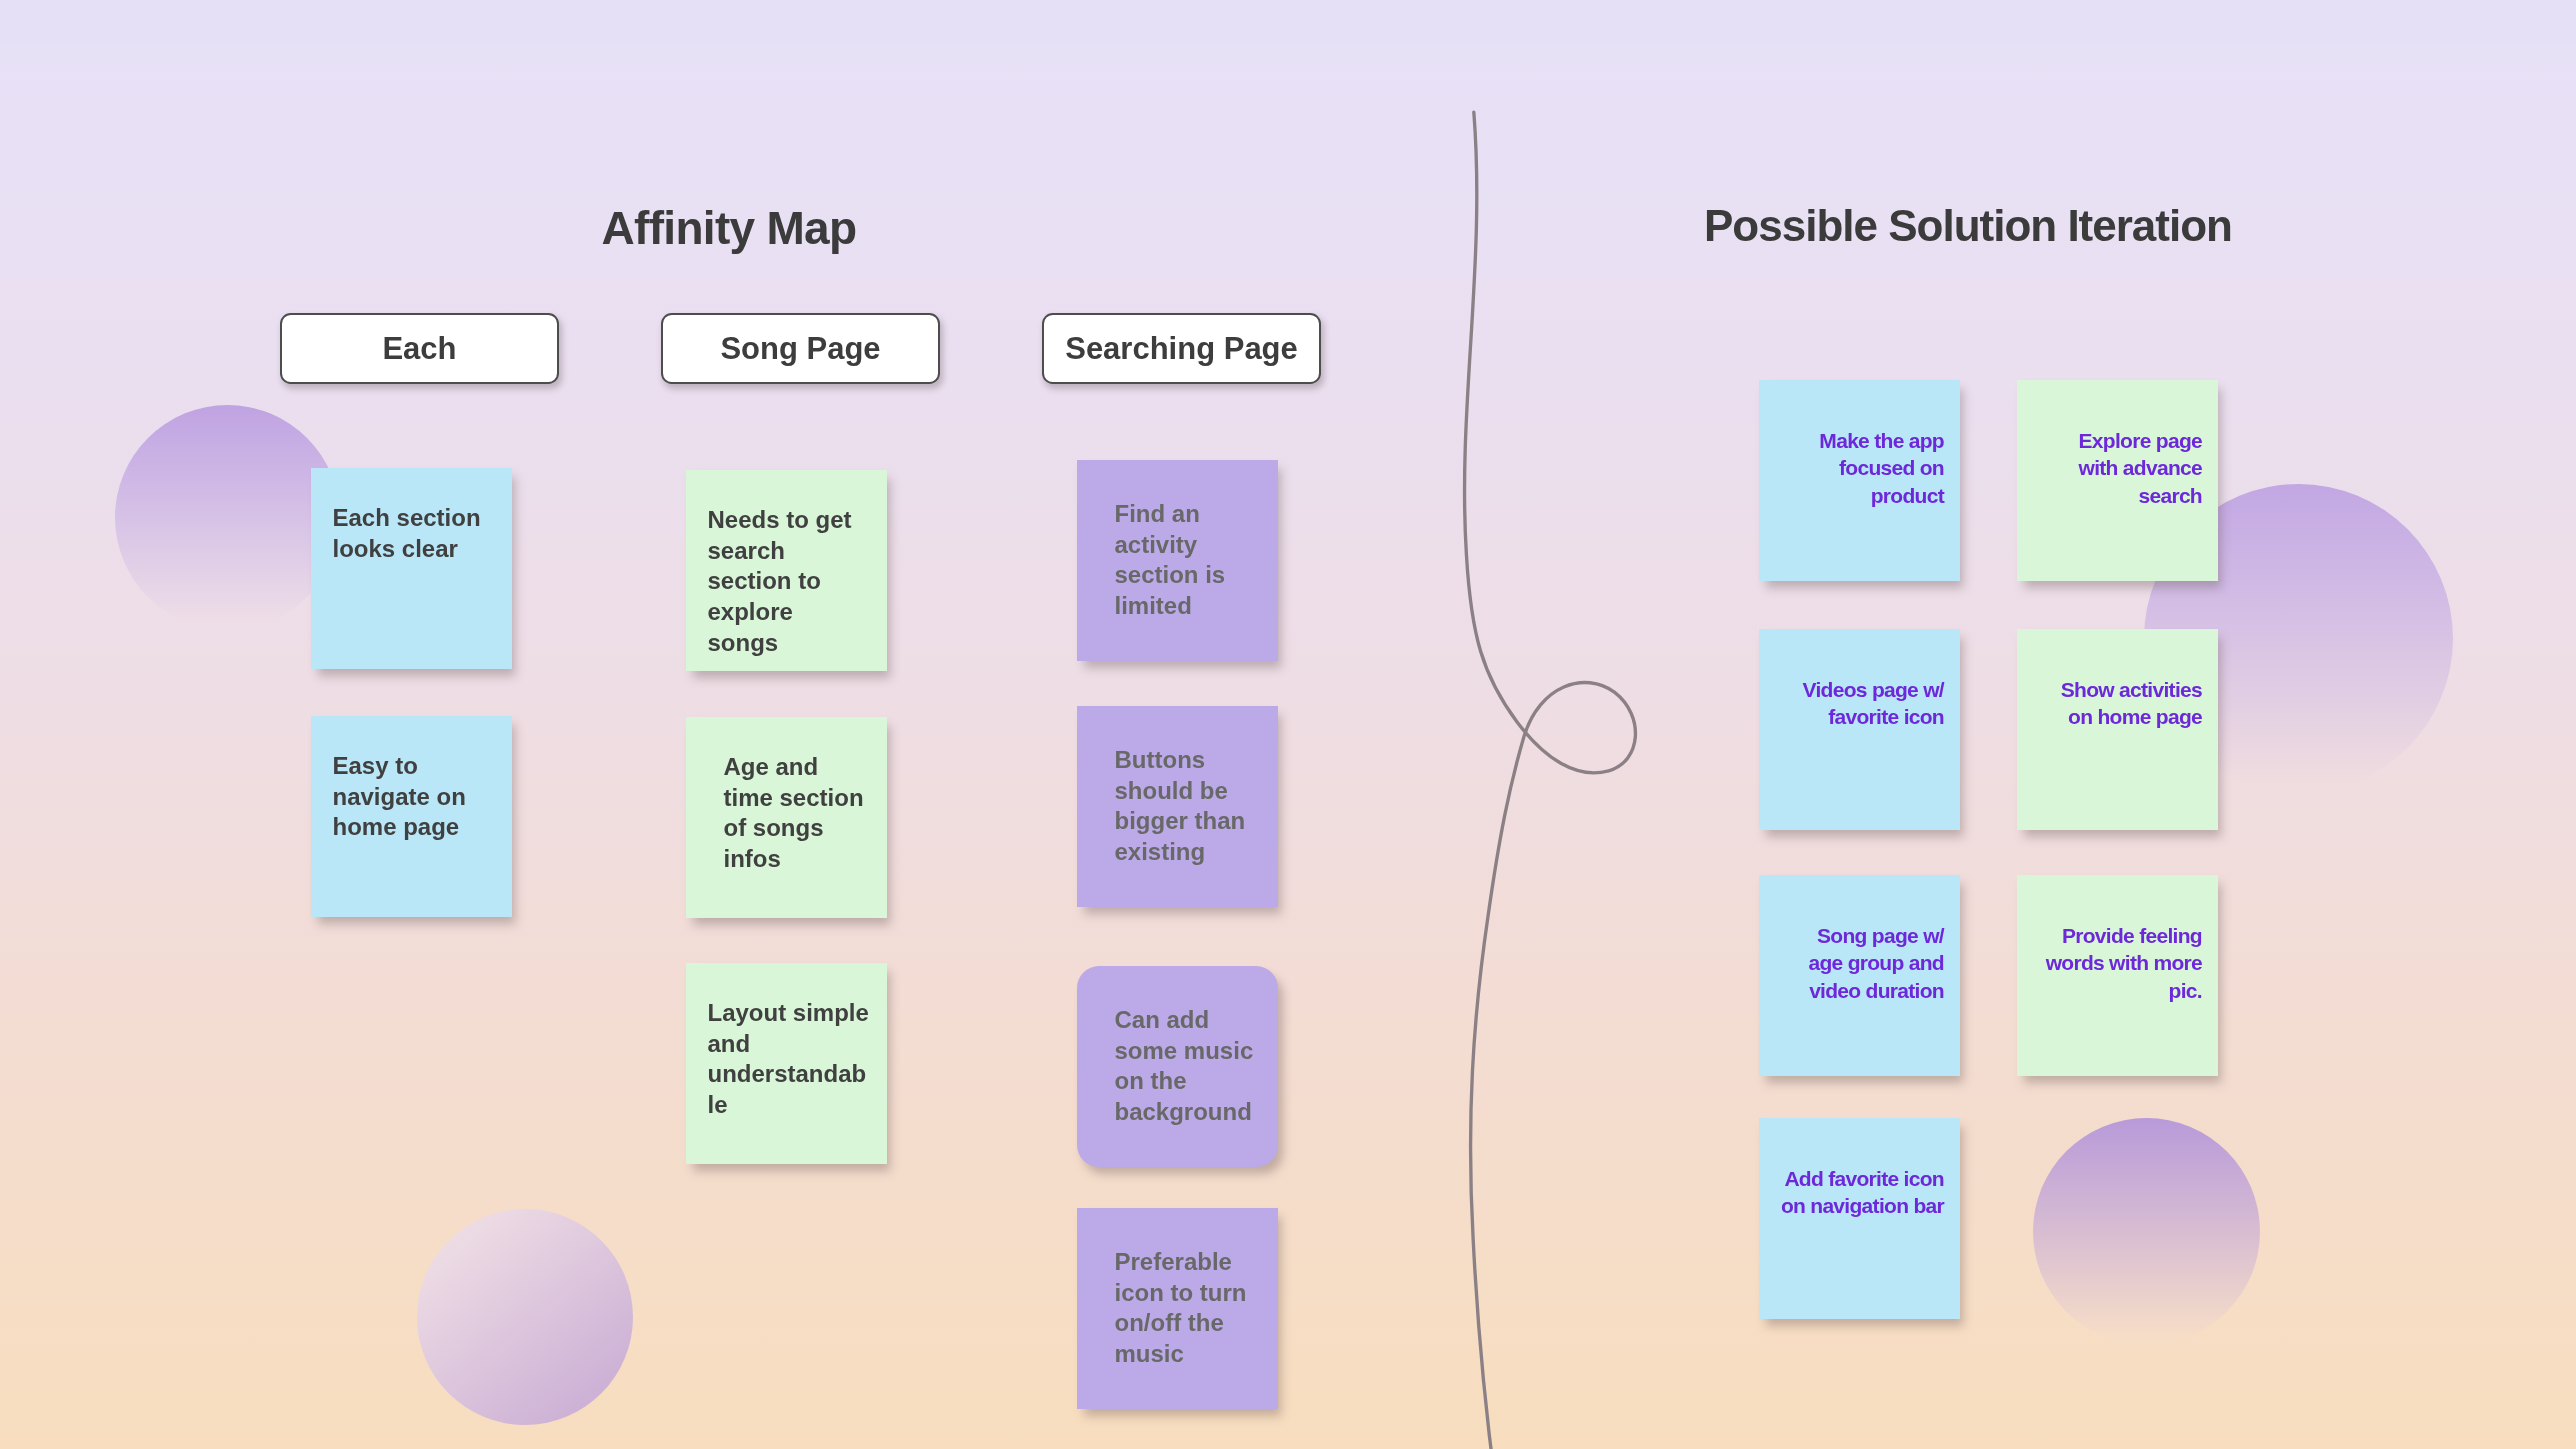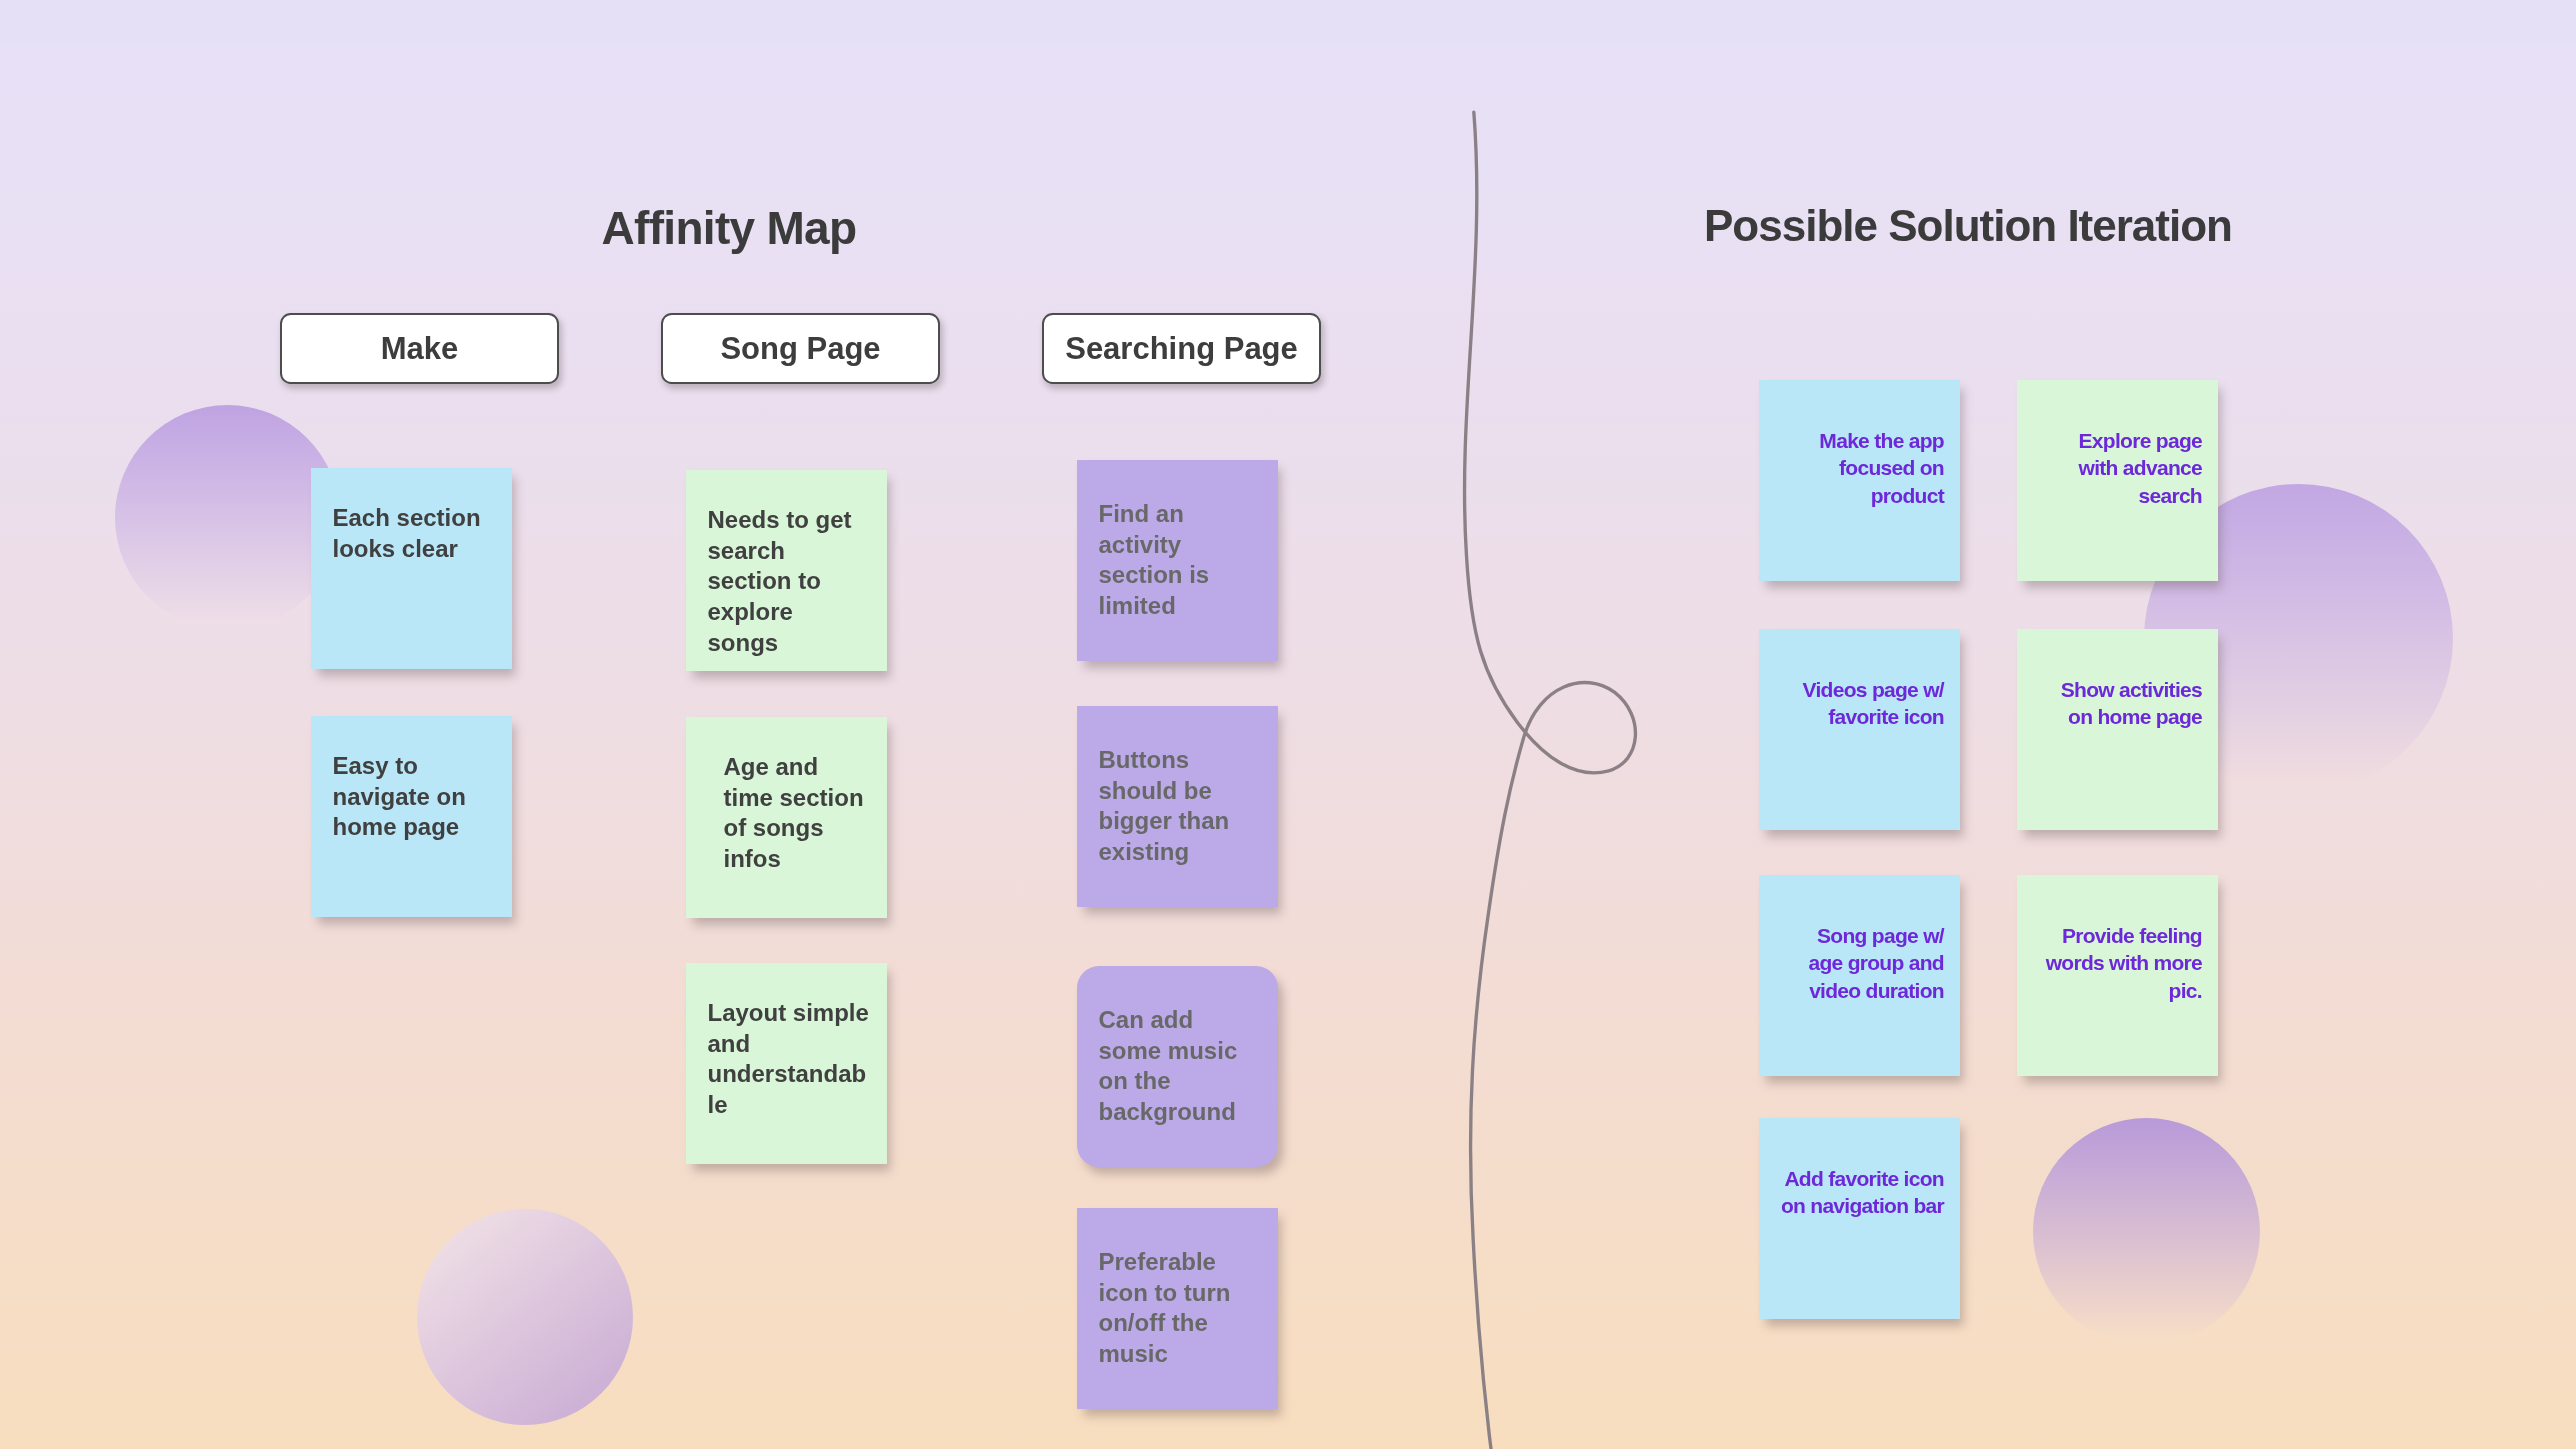--- a/index.html
+++ b/index.html
@@ -35,21 +35,21 @@
   .col-header--home{left:280px;}
   .col-header--song{left:661px;}
   .col-header--search{left:1042px;}
   .note{
     position:absolute;width:201px;height:201px;z-index:2;
     box-shadow:5.4px 8px 9.4px -1.3px rgba(99,82,82,0.35);
     box-sizing:border-box;
   }
   .note--blue{background:#b9e7f8;}
   .note--green{background:#d9f7d8;}
-  .note--purple{background:#bcaae8;}
+  .note--purple{background:#bcaae8;padding-left:16px;}
   .note__text{
     margin:35px 17.4px 0 21.5px;
     font-size:24px;font-weight:700;line-height:1.28;color:#404040;
     overflow-wrap:break-word;word-break:break-word;
   }
   .note--purple .note__text{color:#686868;margin-top:39px;}
   .note--right .note__text{
     margin:47px 16px 0 20px;font-size:21px;line-height:1.3;
     letter-spacing:-0.7px;color:#6d28d9;text-align:right;
   }
@@ -81,21 +81,21 @@
              C 2303 1064 2350 1095 2398 1082
              C 2447 1068 2452 1000 2407 965
              C 2362 932 2295 955 2272 1030
              C 2250 1105 2235 1180 2218 1300
              C 2196 1450 2186 1600 2196 1780
              C 2203 1920 2215 2040 2230 2152" fill="none" stroke="#8b8085" stroke-width="5" stroke-linecap="round"></path>
   </svg>
 
   <div class="title title--affinity">Affinity Map</div>
 
-  <div class="col-header col-header--home">Make</div>
+  <div class="col-header col-header--home">Each</div>
   <div class="col-header col-header--song">Song Page</div>
   <div class="col-header col-header--search">Searching Page</div>
 
   <div class="note note--blue n-b1">
     <div class="note__text">Each section looks clear</div>
   </div>
   <div class="note note--blue n-b2">
     <div class="note__text">Easy to navigate on home page</div>
   </div>
 

